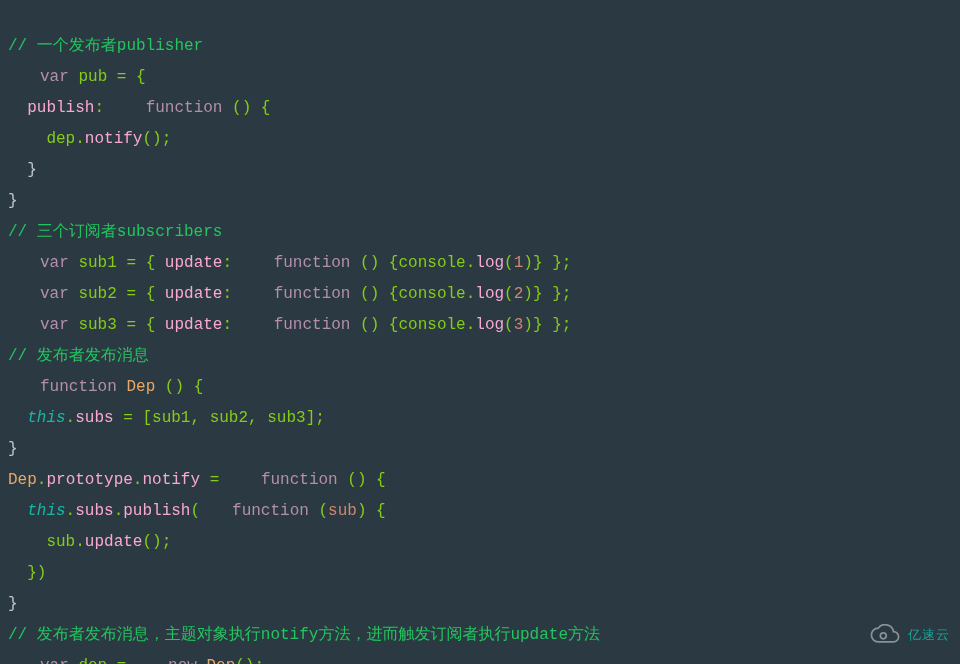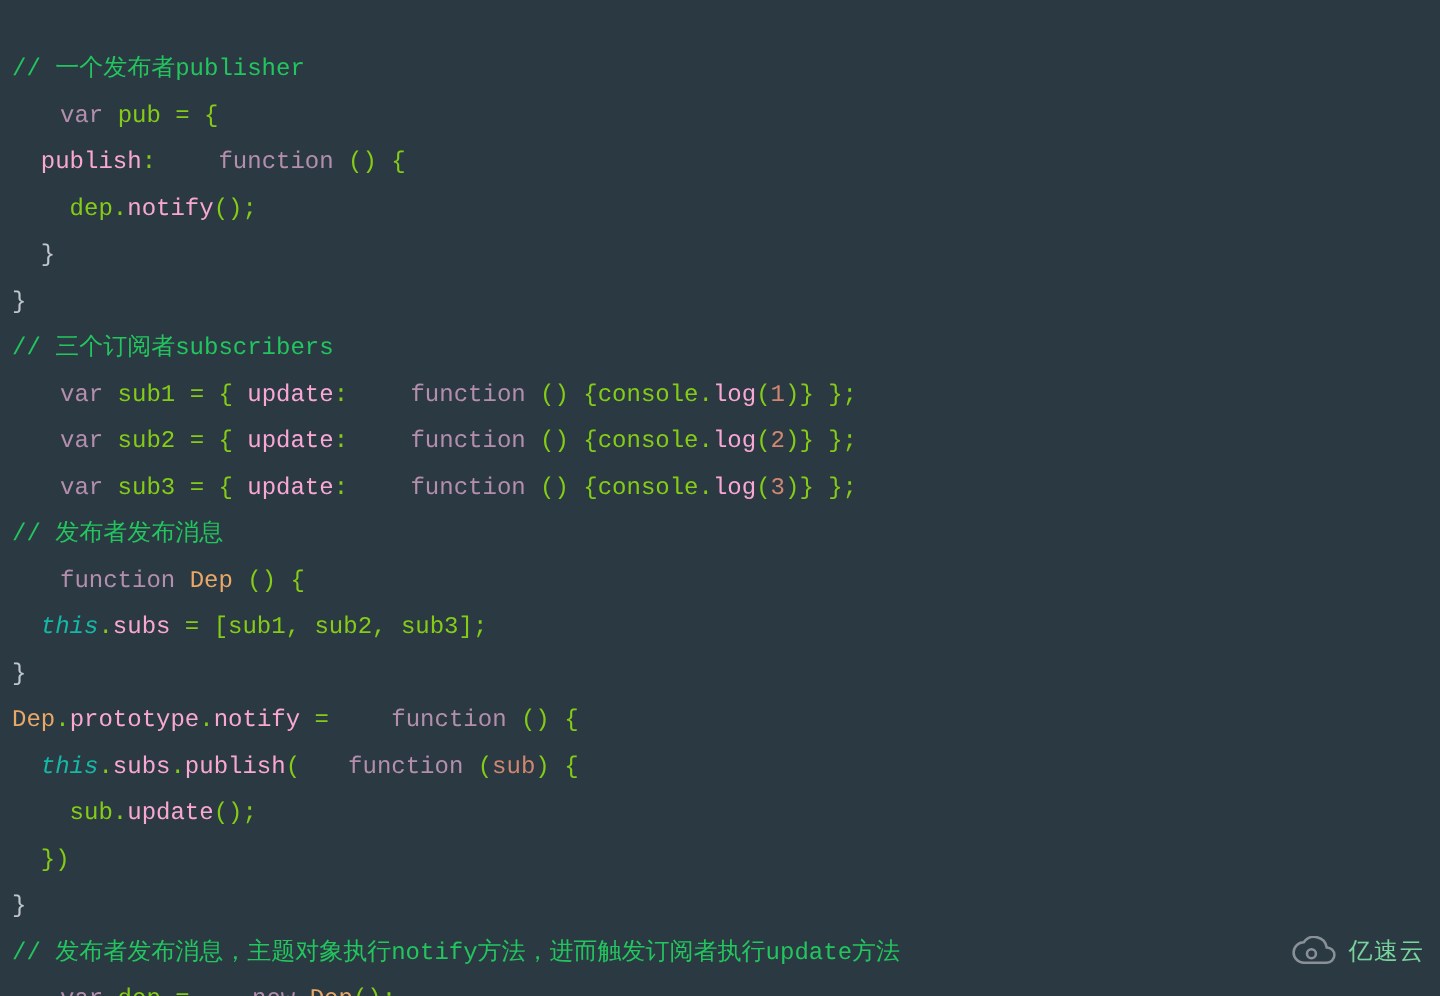--- a/index.html
+++ b/index.html
@@ -38,22 +38,22 @@
     opacity: 0.85;
     background: rgba(255,255,255,0.0);
   }
   .watermark-icon {
     width: 34px;
     height: 22px;
     position: relative;
   }
   .watermark-icon svg { display: block; }
   .watermark-text {
-    color: #86efac;
-    font-size: 16px;
+    color: #14b8a6;
+    font-size: 13px;
     font-family: sans-serif;
     letter-spacing: 1px;
   }
 </style>
 </head>
 <body>
 
 <div class="code-area">
 <span><span class="tk-comment">// 一个发布者publisher</span></span>
 <span><span class="tk-keyword">var</span><span class="tk-default"> </span><span class="tk-default">pub</span><span class="tk-default"> = {</span></span>

